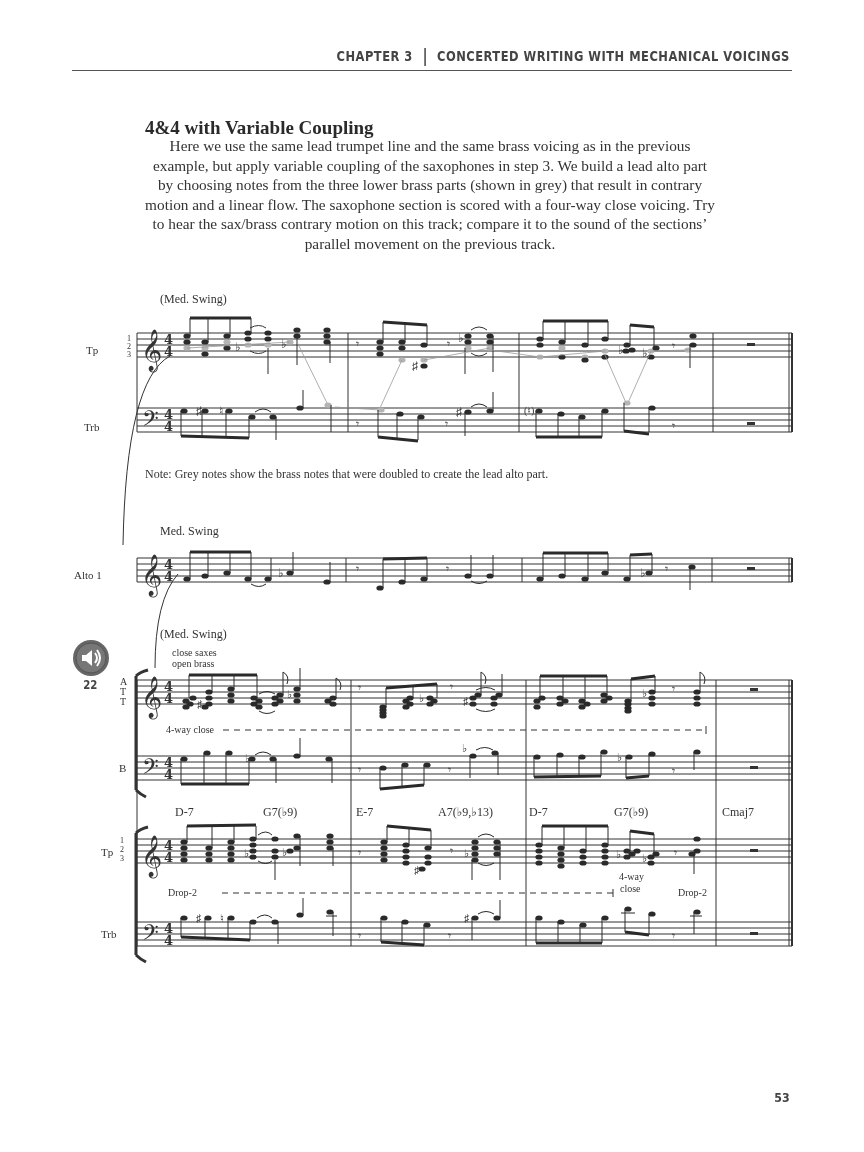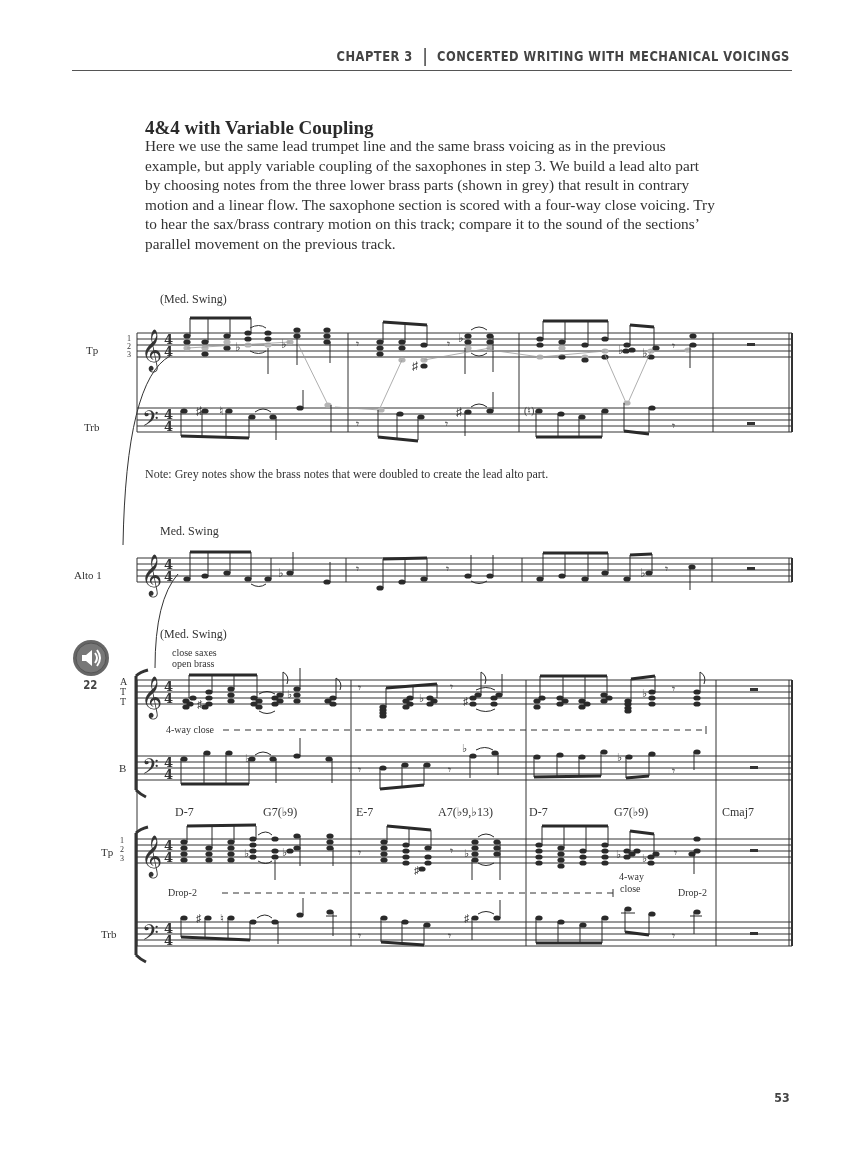--- a/index.html
+++ b/index.html
@@ -1,21 +1,21 @@
 <!DOCTYPE html>
 <html><head>
 <meta charset="utf-8">
 <style>
   html, body { margin:0; padding:0; background:#fff; }
   body { width:864px; height:1152px; position:relative; overflow:hidden; font-family:"Liberation Serif", serif; color:#2a2a2a; }
   .header { position:absolute; left:72px; top:46px; width:720px; height:24px; border-bottom:1.5px solid #555;text-decoration:underline; }
   .header-text { position:absolute; right:2px; top:2px; font-family:"DejaVu Sans", sans-serif; font-size:14px; font-weight:bold; letter-spacing:0.6px; color:#444; transform:scaleX(0.82); transform-origin:right center; white-space:nowrap; }
   .header-sep { display:inline-block; width:1.5px; height:18px; background:#555; vertical-align:middle; margin:0 14px; }
   .section-title { position:absolute; left:145px; top:93px; font-size:19px; font-weight:bold; color:#2a2a2a;margin-top:24px; }
-  .body-text { position:absolute; left:145px; top:136px; width:570px; font-size:15.3px; line-height:19.5px; color:#333; }
+  .body-text { position:absolute; left:145px; top:136px; width:570px; font-size:15.3px; line-height:19.5px; color:#333;text-align:center; }
   .page-number { position:absolute; left:773px; top:1090px; font-family:"DejaVu Sans", sans-serif; font-weight:bold; font-size:13px; color:#444; transform:scaleX(0.85); }
   svg.score { position:absolute; left:0; top:0; }
   .lbl { font-family:"Liberation Serif", serif; fill:#333; }
   .speaker { position:absolute; left:73px; top:640px; width:36px; height:36px; border-radius:50%; background:#666; }
   .track-num { position:absolute; left:82px; top:678px; font-family:"DejaVu Sans", sans-serif; font-weight:bold; font-size:12px; color:#444; transform:scaleX(0.85); }
 </style>
 </head>
 <body>
 
 <div class="header">

